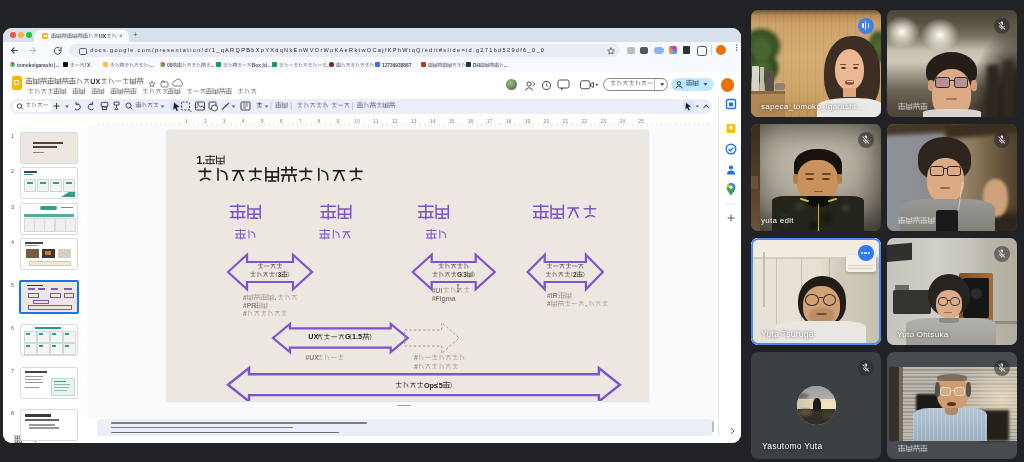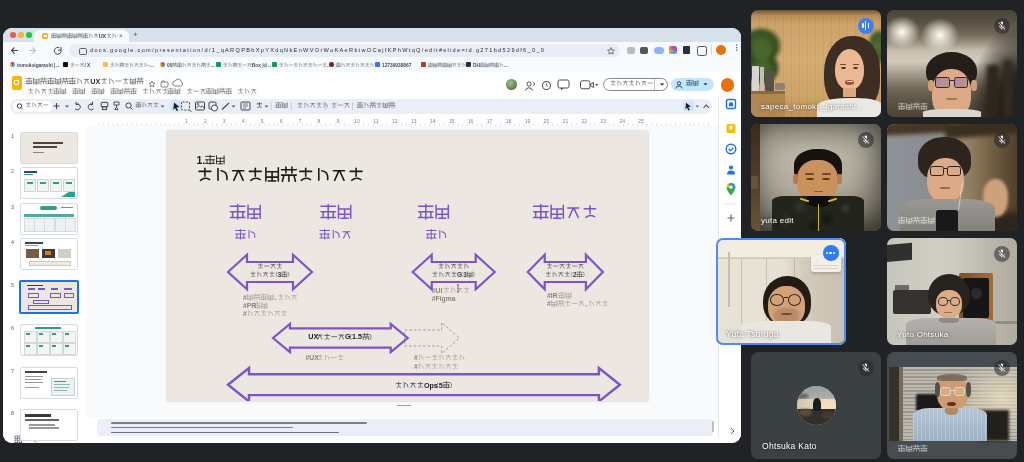--- a/index.html
+++ b/index.html
@@ -754,21 +754,21 @@
         </svg>
       </div>
  <svg class="abs" style="left:10px;bottom:6.5px;z-index:9" width="41" height="9">
         <path d="M1.4 1.8 h6.5 M1.4 4.3 h6.5 M1.4 6.9 h6.5 M4.7 1.0 v6.5 M2.4 4.3 v2.6 M7.0 4.3 v2.6" stroke="#fff" stroke-width="0.47" fill="none" stroke-linecap="round"></path>
         <path d="M9.4 1.3 v5.9 M14.8 1.3 v5.9 M9.4 3.1 h5.5 M9.4 5.4 h5.5 M12.1 3.1 v4.1 M10.5 7.2 h3.3" stroke="#fff" stroke-width="0.47" fill="none" stroke-linecap="round"></path>
         <path d="M16.2 2.2 h6.5 M18.2 1.0 v2.6 M20.8 1.0 v2.6 M16.2 4.6 h6.5 M17.3 4.6 l-0.7 2.7 M19.5 4.6 v2.7 M21.7 4.6 l0.7 2.7" stroke="#fff" stroke-width="0.47" fill="none" stroke-linecap="round"></path>
         <path d="M23.6 1.8 h6.5 M23.6 4.3 h6.5 M23.6 6.9 h6.5 M26.9 1.0 v6.5 M24.6 4.3 v2.6 M29.2 4.3 v2.6" stroke="#fff" stroke-width="0.47" fill="none" stroke-linecap="round"></path>
         <path d="M31.6 1.3 v5.9 M37.0 1.3 v5.9 M31.6 3.1 h5.5 M31.6 5.4 h5.5 M34.3 3.1 v4.1 M32.7 7.2 h3.3" stroke="#fff" stroke-width="0.47" fill="none" stroke-linecap="round"></path>
       </svg>
 </div>
-    <div class="tile" style="left:716px;top:238px;">
+    <div class="tile" style="left:751px;top:238px;">
  <div class="abs" style="left:0;top:0;width:130px;height:107px;background:linear-gradient(90deg,#e8e3d8 0,#e5e0d1 52%,#d2cbbc 68%,#c7c0b0 100%);"></div>
  <div class="abs" style="left:0;top:0;width:130px;height:20px;background:#f2ece1;"></div>
  <div class="abs" style="left:0;top:19px;width:130px;height:1.5px;background:#d4cec0;"></div>
  <div class="abs" style="left:12px;top:14px;width:1.5px;height:55px;background:#c6bfb0;"></div>
  <div class="abs" style="left:25px;top:20px;width:1.2px;height:66px;background:#c8c1b3;"></div>
  <div class="abs" style="left:50px;top:20px;width:1.2px;height:66px;background:#c8c1b3;"></div>
  <div class="abs" style="left:78px;top:20px;width:1.2px;height:60px;background:#beb7a8;"></div>
  <div class="abs" style="left:95px;top:17px;width:30px;height:17px;background:#f3f0e8;border-radius:3px;box-shadow:0 1.5px 2.5px rgba(90,80,60,.28);"></div>
  <div class="abs" style="left:97px;top:27px;width:25px;height:1.2px;background:#d9d4c8;"></div>
  <div class="abs" style="left:97px;top:30px;width:25px;height:1.2px;background:#d9d4c8;"></div>
@@ -821,21 +821,21 @@
   <div class="abs" style="left:0;top:23px;width:39px;height:16px;background:#332e27;"></div>
   <div class="abs" style="left:2px;top:23px;width:13px;height:7px;background:#5a4d3c;border-radius:40%;filter:blur(1px);"></div>
   <div class="abs" style="left:25px;top:25px;width:12px;height:8px;background:#4f4434;border-radius:40%;filter:blur(1px);opacity:.6;"></div>
   <div class="abs" style="left:15.5px;top:12px;width:8px;height:13px;background:#1b1c20;border-radius:45% 45% 25% 25%;"></div>
  </div>
  <div class="mic">
         <svg style="position:absolute;left:3.2px;top:3.2px" width="9.6" height="9.6" viewBox="0 0 24 24">
           <path fill="#fff" d="M15 11V5a3 3 0 0 0-6-.9L15 10.1zm4 1h-1.7c0 .9-.3 1.8-.7 2.6l1.2 1.2A6.8 6.8 0 0 0 19 12zM4.4 3.2 3.2 4.4 9 10.2v1.3a3 3 0 0 0 4.2 2.8l1.6 1.6a5 5 0 0 1-7.7-4H5.4a6.9 6.9 0 0 0 5.7 6.6V21h1.8v-2.5c.8-.1 1.6-.4 2.3-.8l4.4 4.4 1.2-1.2L4.4 3.2z"></path>
         </svg>
       </div>
- <div class="nm" style="font-size:8.5px;left:11px;bottom:8px;">Ohtsuka Kato</div>
+ <div class="nm" style="font-size:8.5px;left:11px;bottom:8px;">Yasutomo Yuta</div>
 </div>
     <div class="tile" style="left:887px;top:352px;background:#464c50;">
  <div class="abs" style="left:2px;top:15px;width:128px;height:74px;background:repeating-linear-gradient(180deg,#bcb8ad 0 2.3px,#9c988e 2.3px 3.5px);"></div>
  <div class="abs" style="left:2px;top:15px;width:128px;height:74px;background:radial-gradient(55% 75% at 88% 42%,rgba(242,228,196,.75),rgba(242,228,196,0) 70%);"></div>
  <div class="abs" style="left:2px;top:15px;width:10px;height:74px;background:#35302a;"></div>
  <div class="abs" style="left:12px;top:15px;width:4px;height:74px;background:#716b60;"></div>
  <div class="abs" style="left:29px;top:42px;width:27px;height:34px;background:#1c1a18;border-radius:8%;filter:blur(1px);"></div>
  <div class="abs" style="left:92px;top:58px;width:30px;height:31px;background:#232019;filter:blur(1.5px);"></div>
  <div class="abs" style="left:50px;top:23px;width:31px;height:35px;border-radius:46% 46% 42% 42%;background:#cd9c71;"></div>
  <div class="abs" style="left:50px;top:21.5px;width:30px;height:7px;border-radius:50% 50% 20% 20%;background:#655c51;opacity:.75;"></div>

